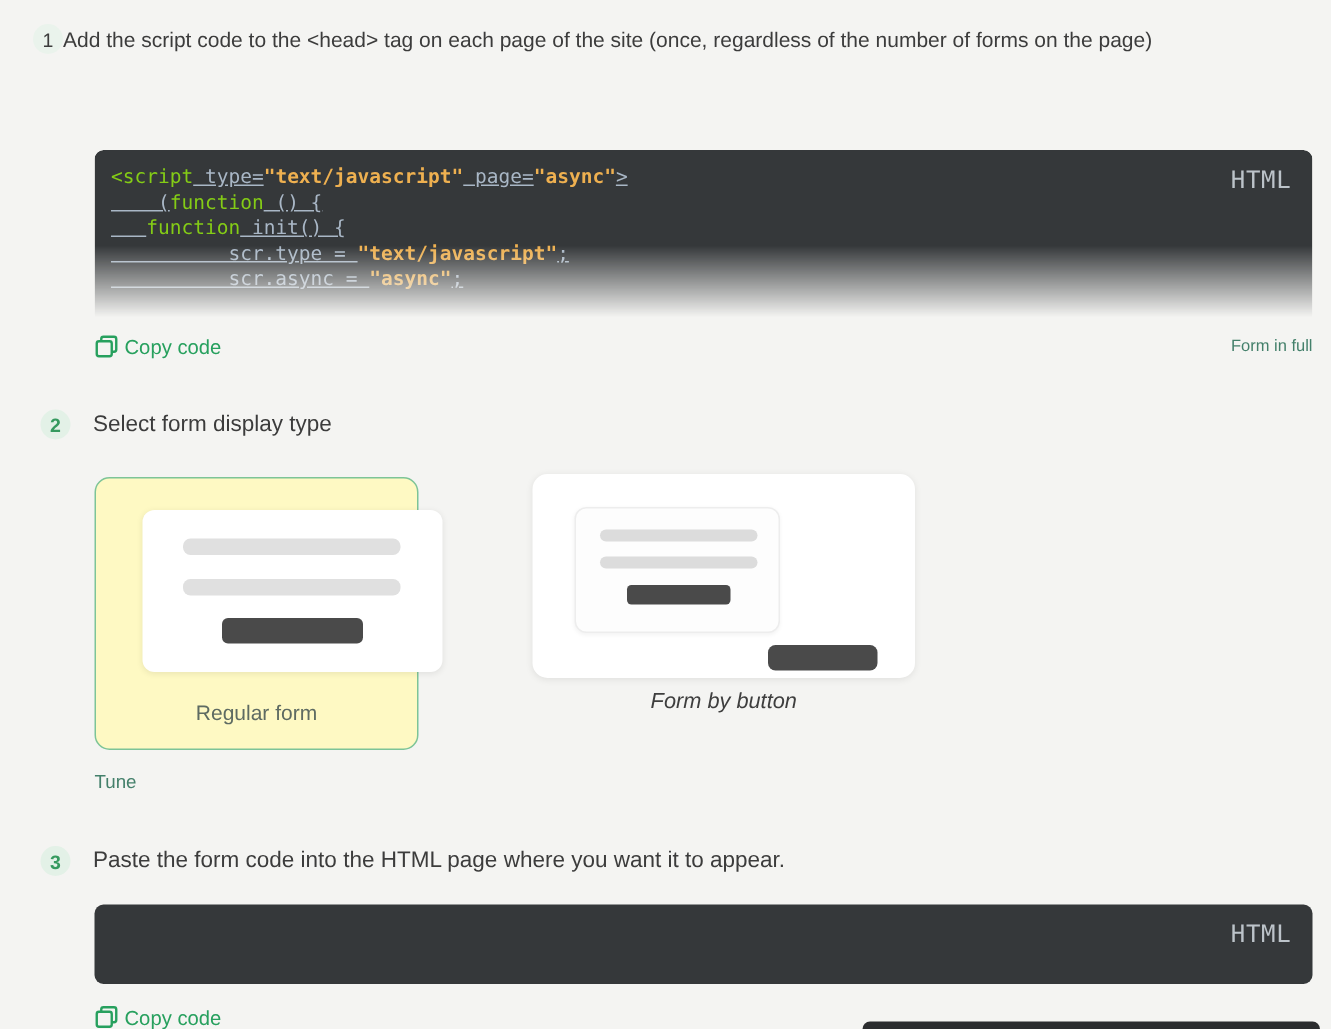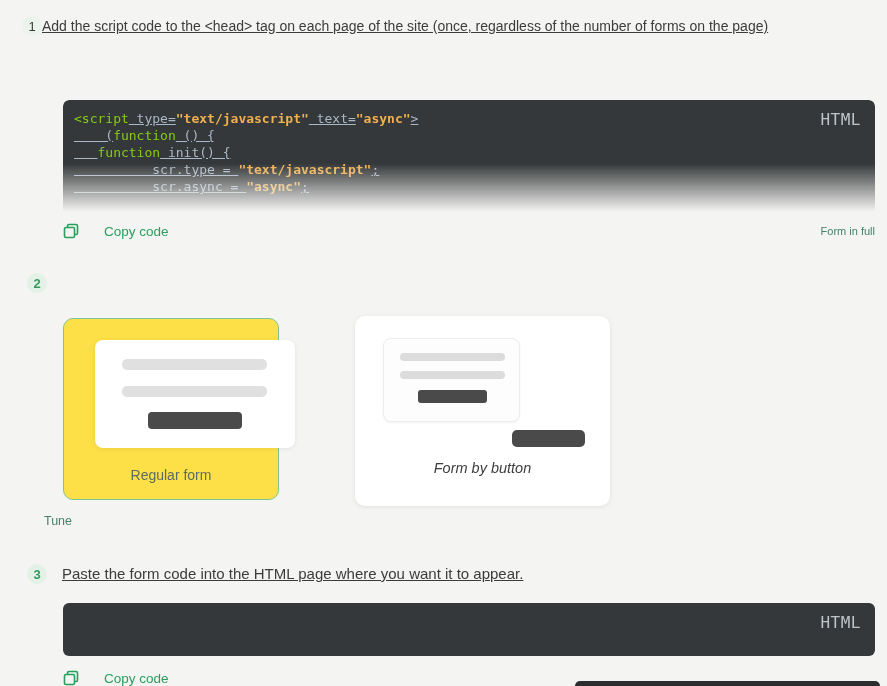--- a/index.html
+++ b/index.html
@@ -15,21 +15,21 @@
   .num-faint {
     display:inline-flex; width:20px; height:20px; border-radius:50%;
     background:#eaf3ec; color:#3c3c3c; font-size:13px; font-weight:400;
     align-items:center; justify-content:center; flex:none; margin-right:0px;
   }
   .num-green {
     display:inline-flex; width:20px; height:20px; border-radius:50%;
     background:#e3f1e7; color:#369a5f; font-size:13px; font-weight:700;
     align-items:center; justify-content:center; flex:none; margin-right:15px;
   }
-  .step-text { color:#3c3c3c; font-size:14px; line-height:20px;text-decoration:underline; }
+  .step-text { color:#3c3c3c; font-size:14px; line-height:20px; }
   .step2 .step-text, .step3 .step-text { font-size:15px; }
 
   
   .code-block {
     position:absolute; left:63px; width:812px; background:#35383a; border-radius:6px;
     font-family:"DejaVu Sans Mono","Liberation Mono",monospace; font-size:13px;
   }
   .code1 {
     top:100px; height:116px; padding:10px 0 0 11px;
     -webkit-mask-image:linear-gradient(to bottom,#000 0%,#000 55%,transparent 96%);
@@ -44,29 +44,29 @@
   .tok-kw { color:#84cc16; }
   .tok-pl { color:#a9b7c6;text-decoration:underline; }
   .tok-st { color:#eeb050; font-weight:bold; }
   .tok-id { color:#e8ecef; font-weight:600; }
 
   
   .copy-row { position:absolute; left:63px; width:812px; display:flex; align-items:center; justify-content:space-between; }
   .row1 { top:220px; height:22px; }
   .row2 { top:667px; height:22px; }
   .copy-btn {
-    display:inline-flex; align-items:center; gap:25px; background:none; border:none; cursor:pointer;
+    display:inline-flex; align-items:center; gap:4px; background:none; border:none; cursor:pointer;
     color:#27a05e; font-size:13.5px; font-family:"Liberation Sans","DejaVu Sans",sans-serif;
   }
   .show-full { color:#44806b; font-size:11px; text-decoration:none; cursor:pointer; }
 
   
   .card { position:absolute; border-radius:10px; cursor:pointer; }
-  .card-a { left:63px; top:318px; width:216px; height:182px; background:#fde047; border:1px solid #7dc497; }
-  .card-b { left:355px; top:316px; width:255px; height:190px; background:#ffffff; box-shadow:0 1px 5px rgba(0,0,0,0.08);font-style:italic; }
+  .card-a { left:63px; top:318px; width:216px; height:182px; background:#fef9c3; border:1px solid #7dc497; }
+  .card-b { left:355px; top:316px; width:255px; height:136px; background:#ffffff; box-shadow:0 1px 5px rgba(0,0,0,0.08);font-style:italic; }
   .card-label { position:absolute; width:100%; text-align:center; font-size:14px; }
   .card-a .card-label { top:148px; color:#5e6b62; }
   .card-b .card-label { top:144px; color:#3e3e3e; font-size:14.5px; }
 
   .mini-form-a {
     position:absolute; left:31px; top:21px; width:200px; height:108px; background:#ffffff;
     border-radius:8px; box-shadow:0 1px 4px rgba(0,0,0,0.08);
   }
   .mini-form-a .bar { position:absolute; left:27px; width:145px; height:11px; border-radius:5px; background:#e0e0e0; }
   .mini-form-a .b1 { top:19px; } .mini-form-a .b2 { top:46px; }
@@ -74,59 +74,60 @@
 
   .mini-form-b {
     position:absolute; left:28px; top:22px; width:137px; height:84px; background:#fdfdfd;
     border:1px solid #ededed; border-radius:8px; box-shadow:0 1px 3px rgba(0,0,0,0.05);
   }
   .mini-form-b .bar { position:absolute; left:16px; width:105px; height:8px; border-radius:4px; background:#dcdcdc; }
   .mini-form-b .b1 { top:14px; } .mini-form-b .b2 { top:32px; }
   .mini-form-b .mini-btn { position:absolute; left:34px; top:51px; width:69px; height:13px; border-radius:3px; background:#4a4a4a; }
   .card-b .big-btn { position:absolute; left:157px; top:114px; width:73px; height:17px; border-radius:5px; background:#4a4a4a; }
 
-  .tune-link { position:absolute; left:44px; top:514px; color:#44806b; font-size:12.5px; cursor:pointer; text-decoration:none; }
+  .tune-link { position:absolute; left:63px; top:514px; color:#44806b; font-size:12.5px; cursor:pointer; text-decoration:none; }
 
   
   .bottom-toast { position:absolute; left:575px; bottom:0; width:305px; height:5px; background:#2b2d2f; border-radius:6px 6px 0 0; }
 </style>
 </head>
 <body>
 
 <div class="screen">
 
   <div class="step-row step1">
     <span class="num-faint">1</span>
     <span class="step-text">Add the script code to the &lt;head&gt; tag on each page of the site (once, regardless of the number of forms on the page)</span>
   </div>
 
   <div class="code-block code1">
     <span class="lang-label">HTML</span>
     <div class="code">
-        <div class="code-line"><span class="tok-kw">&lt;script</span><span class="tok-pl"> type=</span><span class="tok-st">"text/javascript"</span><span class="tok-pl"> text=</span><span class="tok-st">"async"</span><span class="tok-pl">&gt;</span></div>
+        <div class="code-line"><span class="tok-kw">&lt;script</span><span class="tok-pl"> type=</span><span class="tok-st">"text/javascript"</span><span class="tok-pl"> page=</span><span class="tok-st">"async"</span><span class="tok-pl">&gt;</span></div>
         <div class="code-line"><span class="tok-pl">    (</span><span class="tok-kw">function</span><span class="tok-pl"> () {</span></div>
         <div class="code-line"><span class="tok-pl">   </span><span class="tok-kw">function</span><span class="tok-pl"> init() {</span></div>
         <div class="code-line"><span class="tok-pl">          scr.type = </span><span class="tok-st">"text/javascript"</span><span class="tok-pl">;</span></div>
         <div class="code-line"><span class="tok-pl">          scr.async = </span><span class="tok-st">"async"</span><span class="tok-pl">;</span></div>
       </div>
   </div>
 
   <div class="copy-row row1">
     <button class="copy-btn">
       <svg width="16" height="16" viewBox="0 0 16 16" fill="none">
         <rect x="4.5" y="1.5" width="10" height="10" rx="1.5" stroke="#27a05e" stroke-width="1.6" fill="#f4f4f2"></rect>
         <rect x="1.5" y="4.5" width="10" height="10" rx="1.5" stroke="#27a05e" stroke-width="1.6" fill="#f4f4f2"></rect>
       </svg>
       <span>Copy code</span>
     </button>
     <a class="show-full">Form in full</a>
   </div>
 
   <div class="step-row step2">
     <span class="num-green">2</span>
+    <span class="step-text">Select form display type</span>
   </div>
 
   <div class="card card-a">
     <div class="mini-form-a">
       <div class="bar b1"></div>
       <div class="bar b2"></div>
       <div class="mini-btn"></div>
     </div>
     <div class="card-label">Regular form</div>
   </div>

